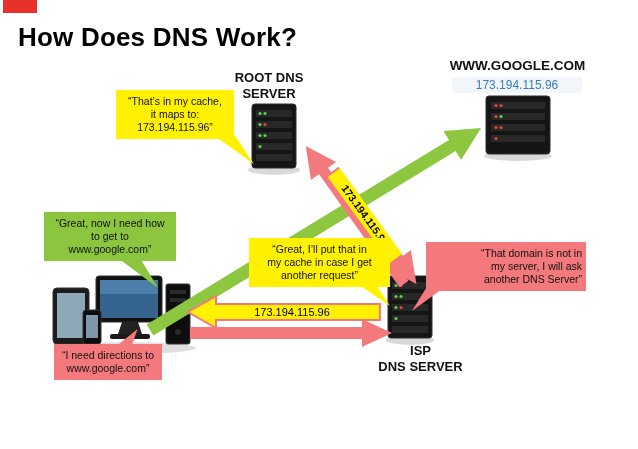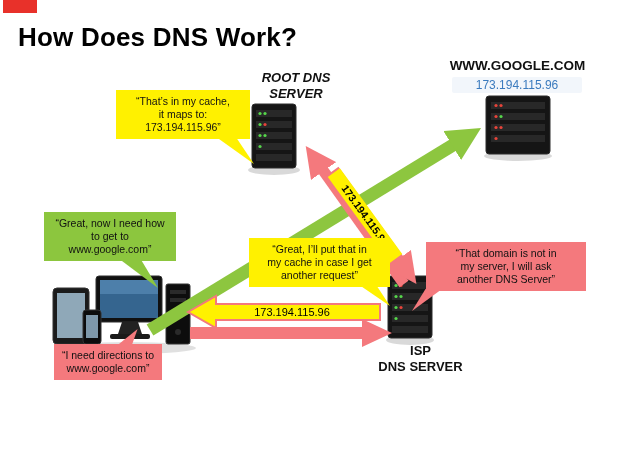--- a/index.html
+++ b/index.html
@@ -53,21 +53,21 @@
   .tail.green  { background:#8cc63e; }
   .tail.pink   { background:#f4797d; }
 </style>
 </head>
 <body>
 
 <div class="abs corner-accent"></div>
 
 <div class="abs slide-title">How Does DNS Work?</div>
 
-<div class="node-label" style="left:246px; top:70px; width:100px;font-style:italic;">
+<div class="node-label" style="left:219px; top:70px; width:100px;">
   <div>ROOT DNS</div>
   <div>SERVER</div>
 </div>
 <svg class="node-svg" style="left:244px; top:102px;" width="60" height="74" viewBox="0 0 60 74">
   <ellipse cx="30" cy="68" rx="26" ry="5" fill="#000" opacity="0.15"></ellipse>
   <rect x="8" y="2" width="44" height="64" rx="3" fill="#151515" stroke="#2c2c2c"></rect>
   <rect x="12" y="8" width="36" height="7" fill="#282828"></rect>
   <rect x="12" y="19" width="36" height="7" fill="#282828"></rect>
   <rect x="12" y="30" width="36" height="7" fill="#282828"></rect>
   <rect x="12" y="41" width="36" height="7" fill="#282828"></rect>
@@ -159,42 +159,42 @@
 
   <polygon points="188,312 216,296 216,304 380,304 380,320 216,320 216,328" fill="#fff100" stroke="#f4797d" stroke-width="2"></polygon>
   <text x="292" y="316" text-anchor="middle" font-size="11" fill="#000" font-family="Liberation Sans, sans-serif">173.194.115.96</text>
 
   <polygon points="190,327 362,327 362,319 392,333 362,347 362,339 190,339" fill="#f4797d"></polygon>
 </svg>
 
 <div class="diag-label">173.194.115.96</div>
 
 <div class="tail yellow" style="left:212px; top:134px; width:42px; height:30px; clip-path:polygon(0 0,52% 0,100% 100%);"></div>
-<div class="bubble yellow" style="left:116px; top:90px; width:134px;">
+<div class="bubble yellow" style="left:116px; top:90px; width:118px;">
   <div>“That’s in my cache,</div>
   <div>it maps to:</div>
   <div>173.194.115.96”</div>
 </div>
 
 <div class="tail green" style="left:118px; top:258px; width:40px; height:30px; clip-path:polygon(0 0,55% 0,100% 100%);"></div>
 <div class="bubble green" style="left:44px; top:212px; width:132px;">
   <div>“Great, now I need how</div>
   <div>to get to</div>
   <div>www.google.com”</div>
 </div>
 
 <div class="tail yellow" style="left:352px; top:280px; width:38px; height:26px; clip-path:polygon(0 0,55% 0,100% 100%);"></div>
 <div class="bubble yellow" style="left:249px; top:238px; width:141px;">
   <div>“Great, I’ll put that in</div>
   <div>my cache in case I get</div>
   <div>another request”</div>
 </div>
 
 <div class="tail pink" style="left:412px; top:289px; width:30px; height:22px; clip-path:polygon(45% 0,100% 0,0 100%);"></div>
-<div class="bubble pink" style="left:426px; top:242px; width:160px;">
+<div class="bubble pink" style="left:426px; top:242px; width:160px;text-align:right;">
   <div>“That domain is not in</div>
   <div>my server, I will ask</div>
   <div>another DNS Server”</div>
 </div>
 
 <div class="tail pink" style="left:112px; top:329px; width:32px; height:18px; clip-path:polygon(80% 0,10% 100%,60% 100%);"></div>
 <div class="bubble pink" style="left:54px; top:344px; width:108px;">
   <div>“I need directions to</div>
   <div>www.google.com”</div>
 </div>

